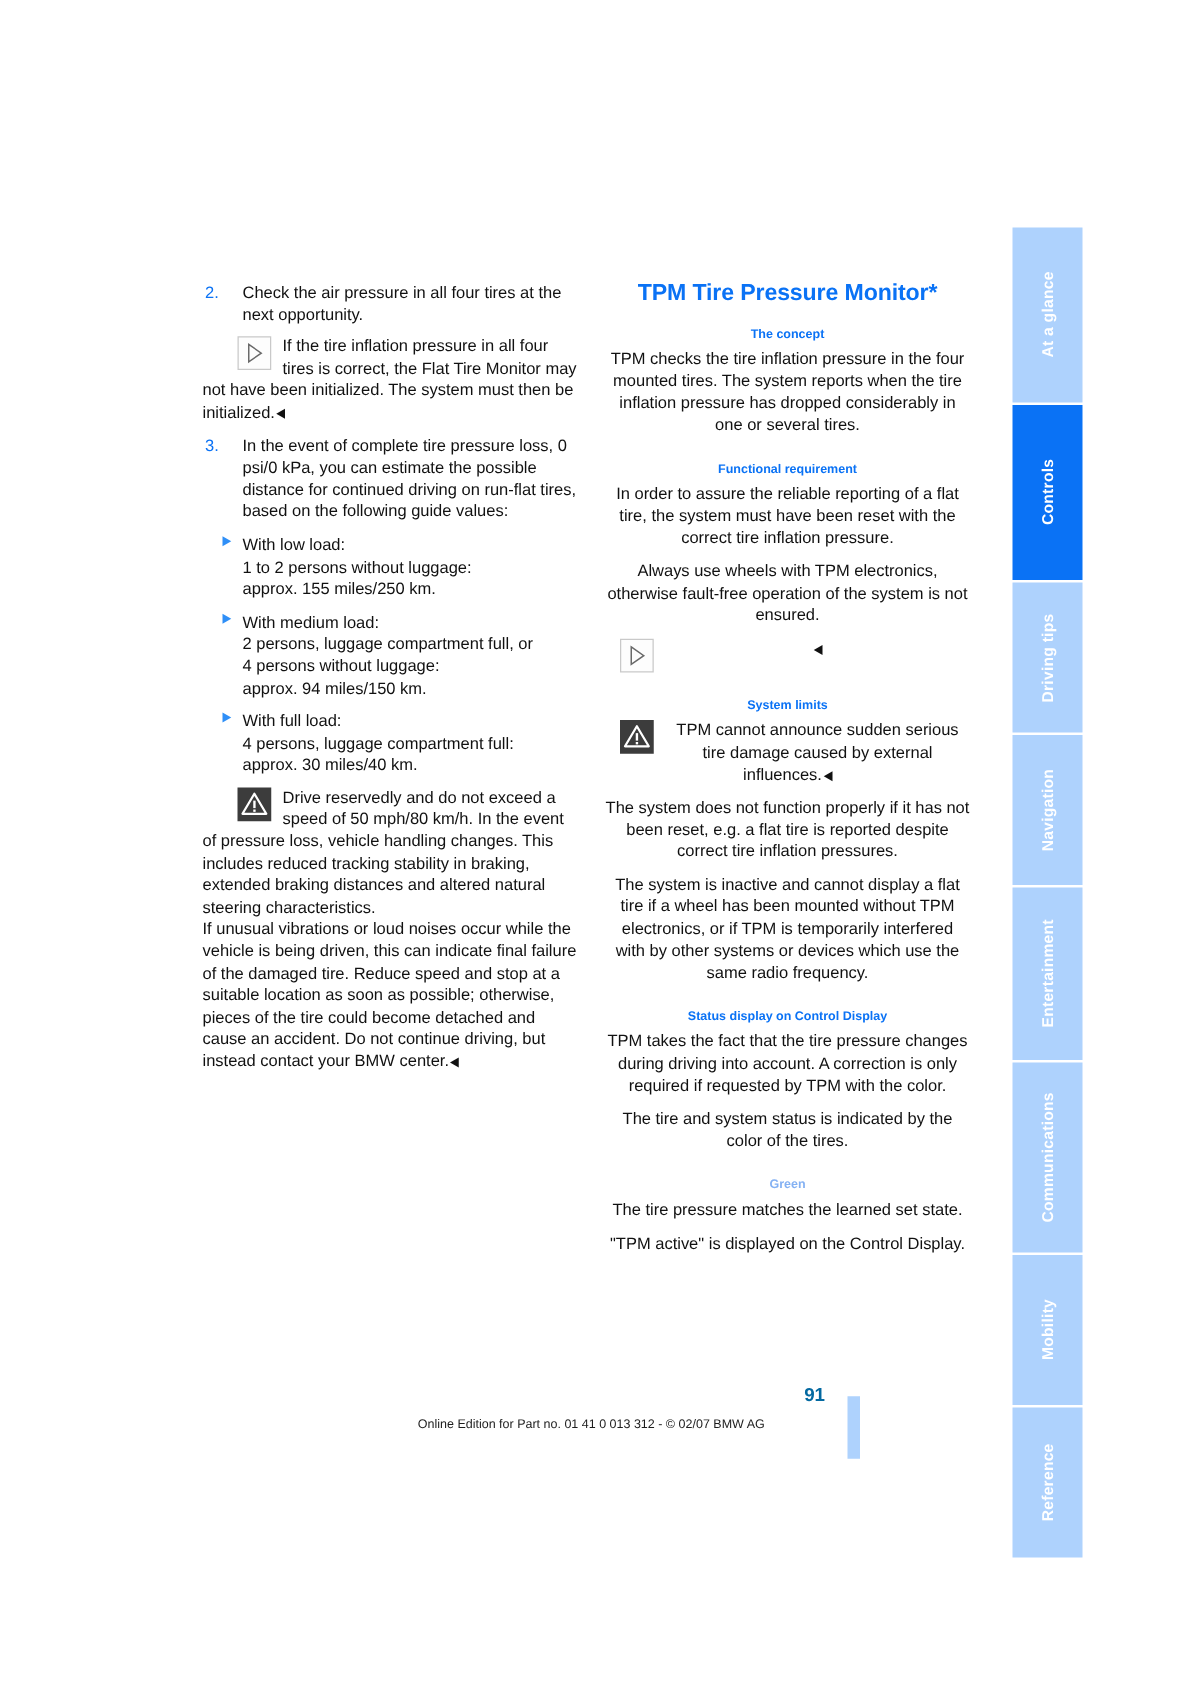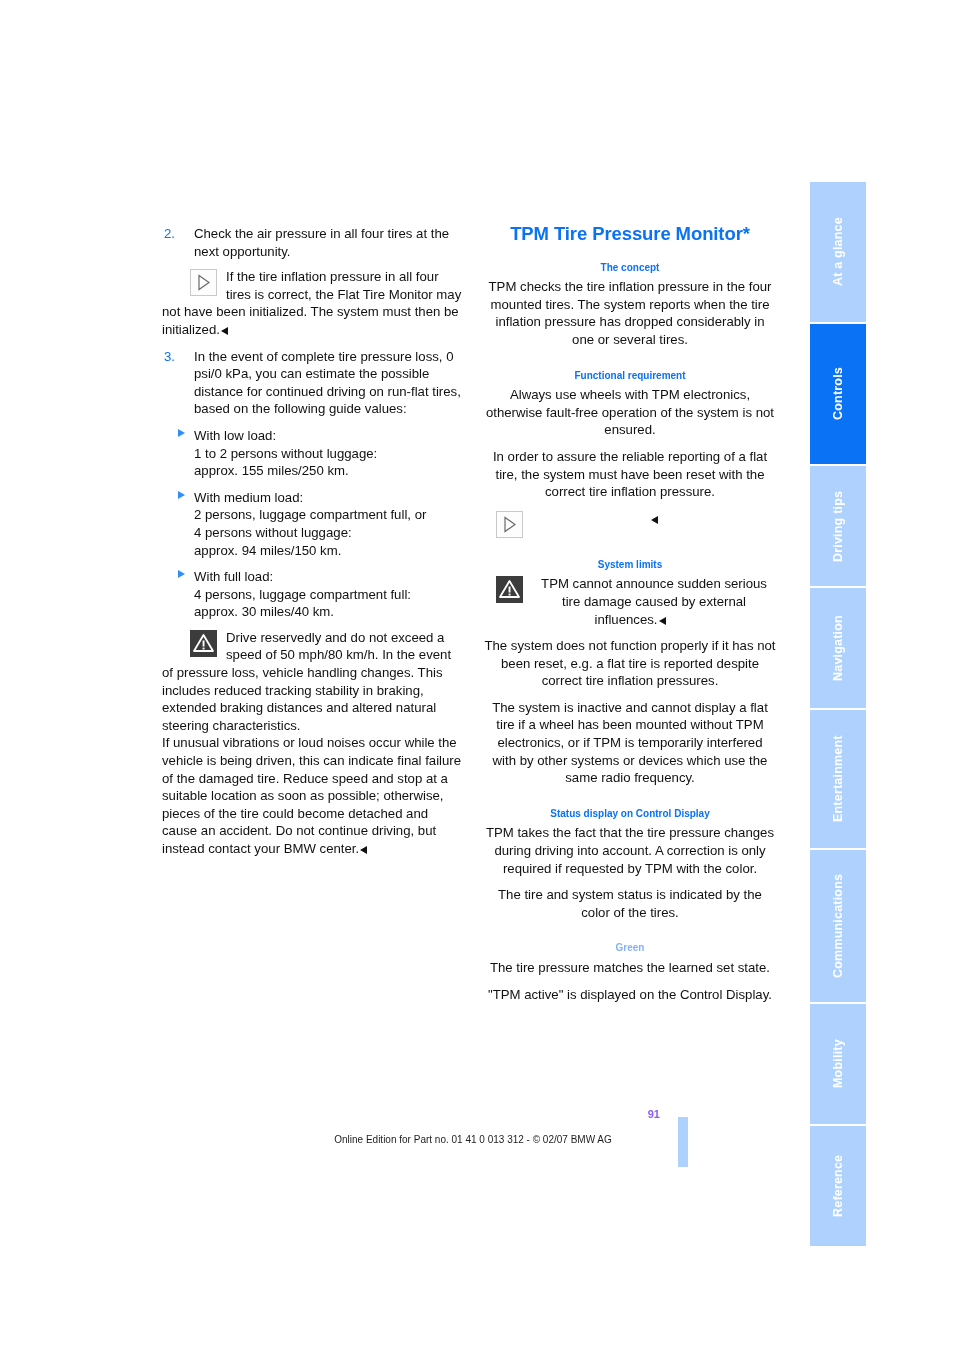--- a/index.html
+++ b/index.html
@@ -171,23 +171,23 @@
     vertical-align: -1px;
   }
 
   
   .page-number {
     position: absolute;
     left: 600px;
     top: 1108px;
     width: 60px;
     text-align: right;
-    font-size: 11px;
+    font-size: 15px;
     font-weight: bold;
-    color: #8b5cf6;
+    color: #0369a1;
   }
   .page-bar {
     position: absolute;
     left: 678px;
     top: 1117px;
     width: 10px;
     height: 50px;
     background: #aed2fd;
   }
   .footer-line {
@@ -272,22 +272,22 @@
   </div>
 
   <div class="col col-right">
 
     <h2 class="sec-title">TPM Tire Pressure Monitor*</h2>
 
     <h3 class="sub">The concept</h3>
     <p class="para">TPM checks the tire inflation pressure in the four mounted tires. The system reports when the tire inflation pressure has dropped considerably in one or several tires.</p>
 
     <h3 class="sub spaced">Functional requirement</h3>
+    <p class="para">In order to assure the reliable reporting of a flat tire, the system must have been reset with the correct tire inflation pressure.</p>
     <p class="para">Always use wheels with TPM electronics, otherwise fault-free operation of the system is not ensured.</p>
-    <p class="para">In order to assure the reliable reporting of a flat tire, the system must have been reset with the correct tire inflation pressure.</p>
 
     <div class="note">
       <span class="ico ico-note" style="margin-left:12px;">
         <svg width="25" height="25" viewBox="0 0 25 25">
             <polygon points="8,5.5 18,12.5 8,19.5" fill="none" stroke="#6a6a6a" stroke-width="1.2"></polygon>
           </svg>
       </span>
       <div class="note-body">
         <span class="endmark"></span>
       </div>

